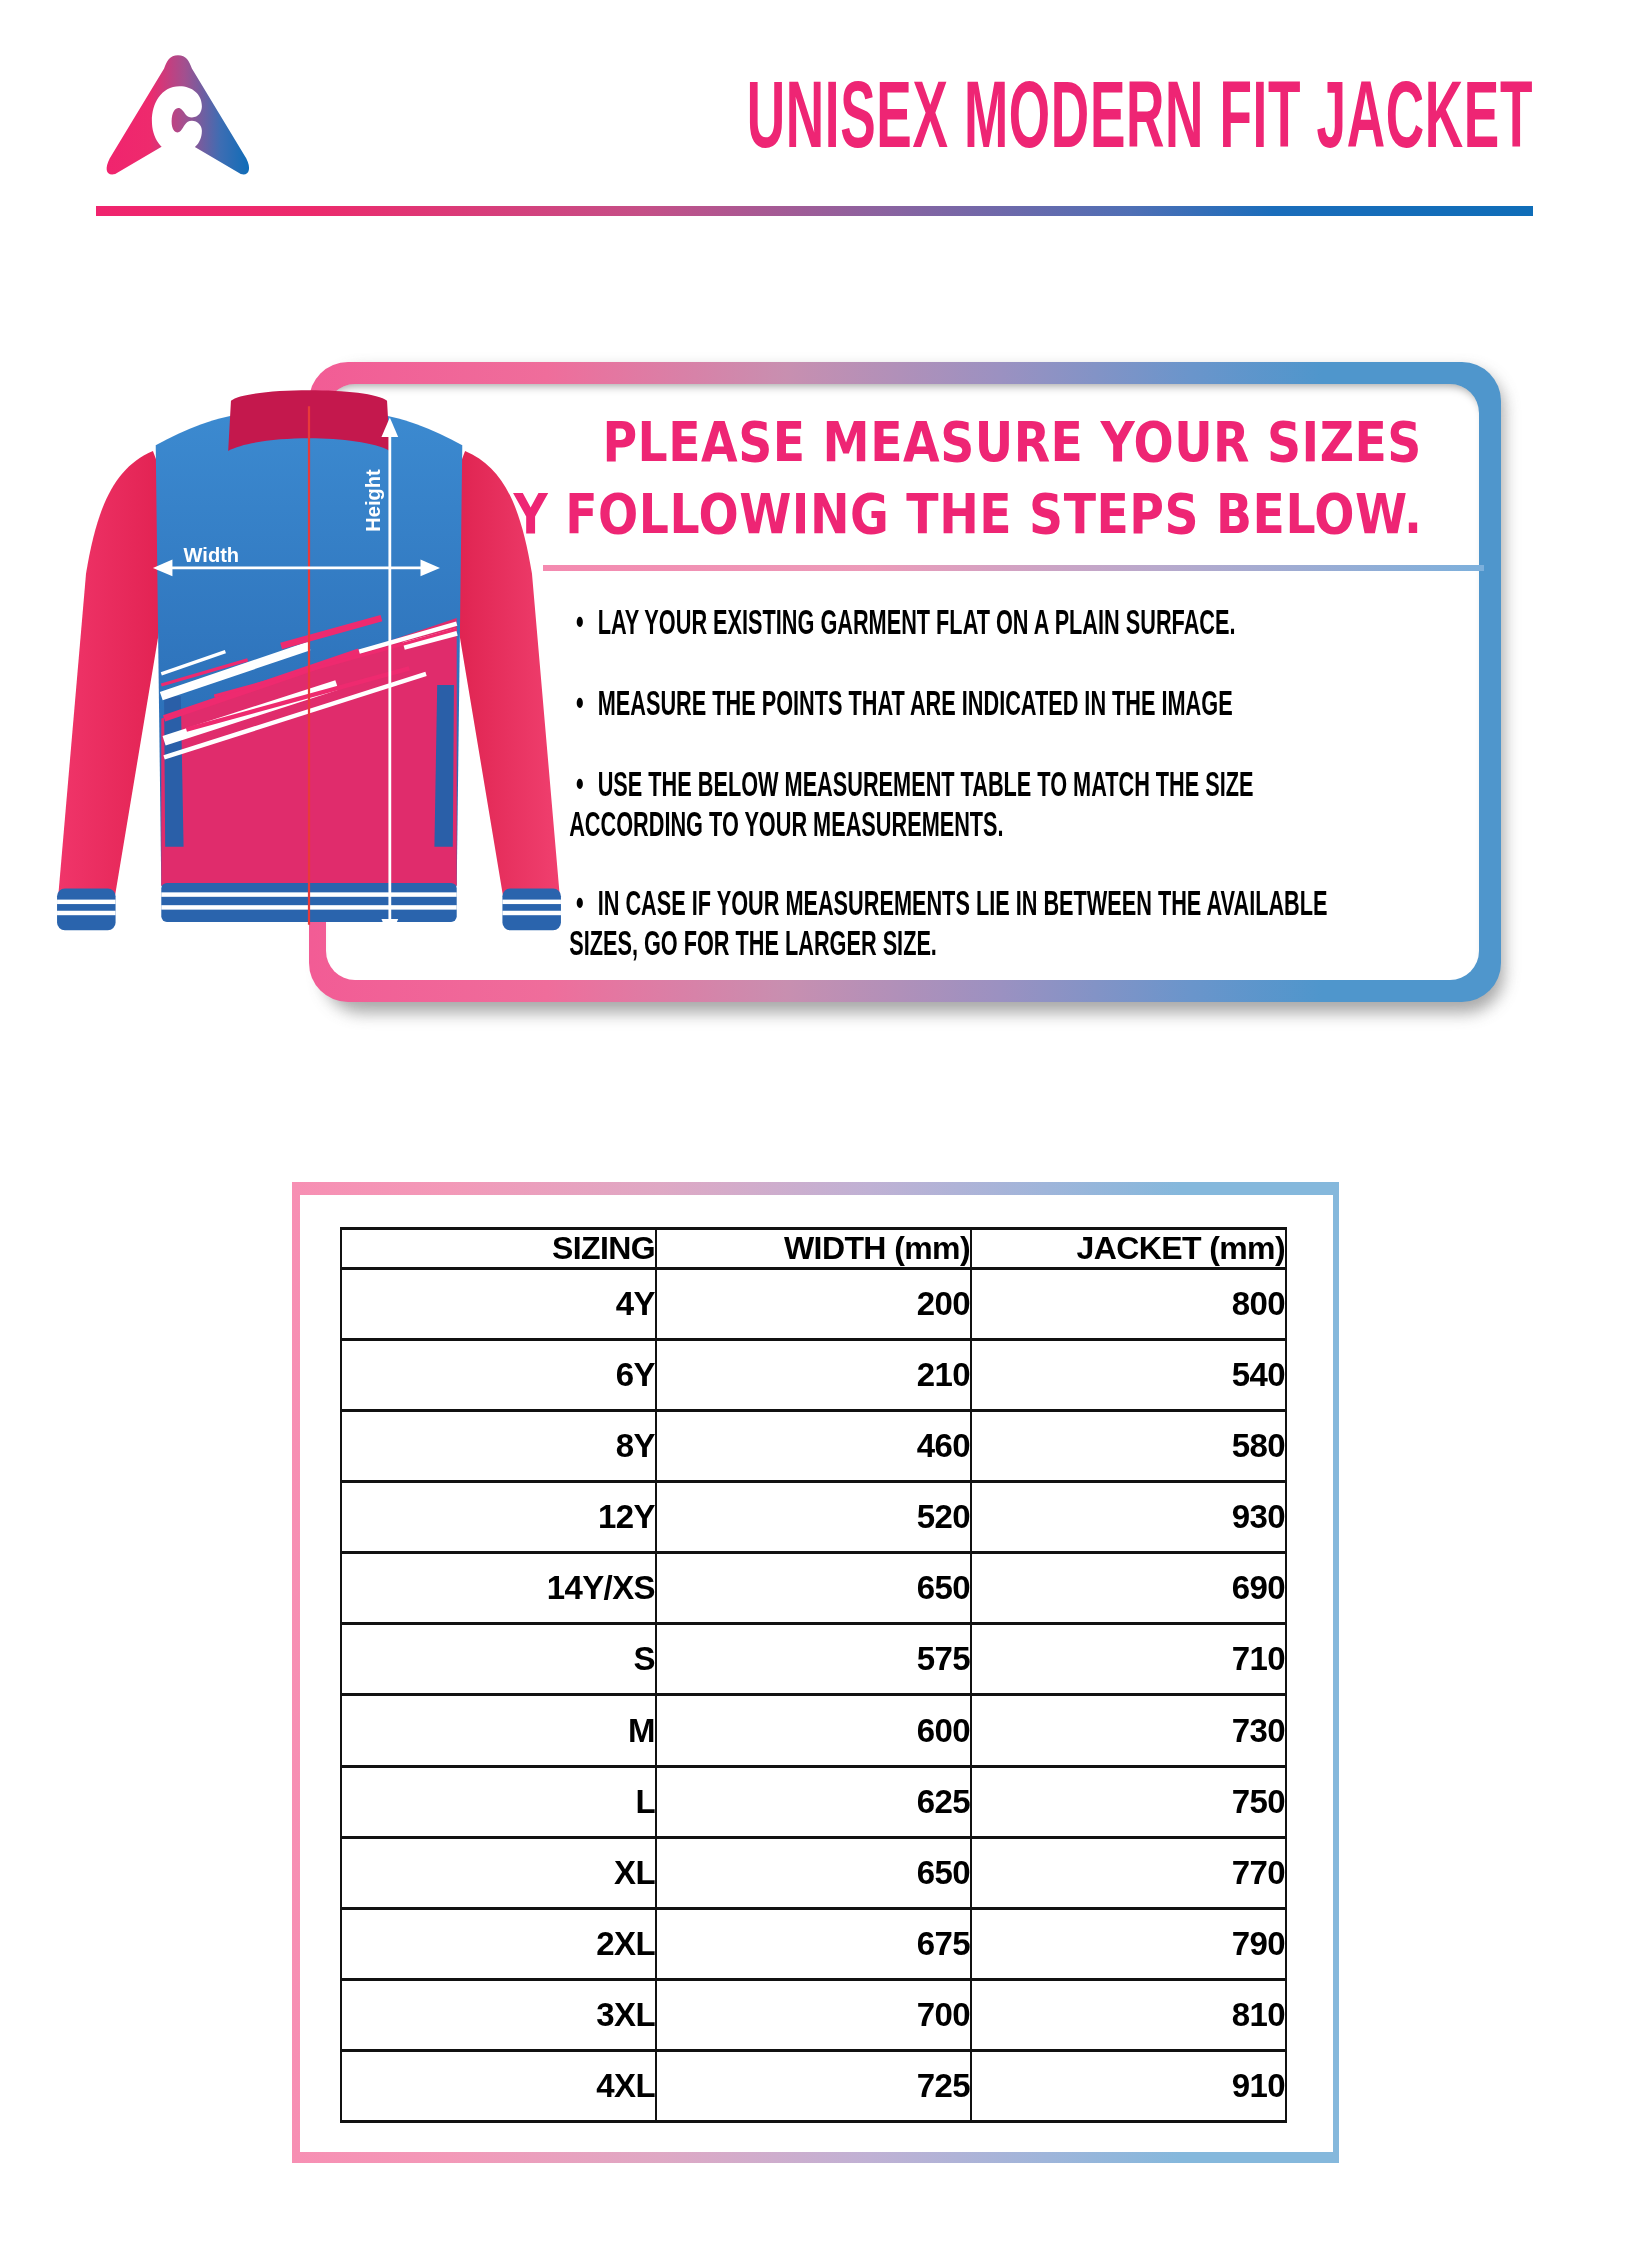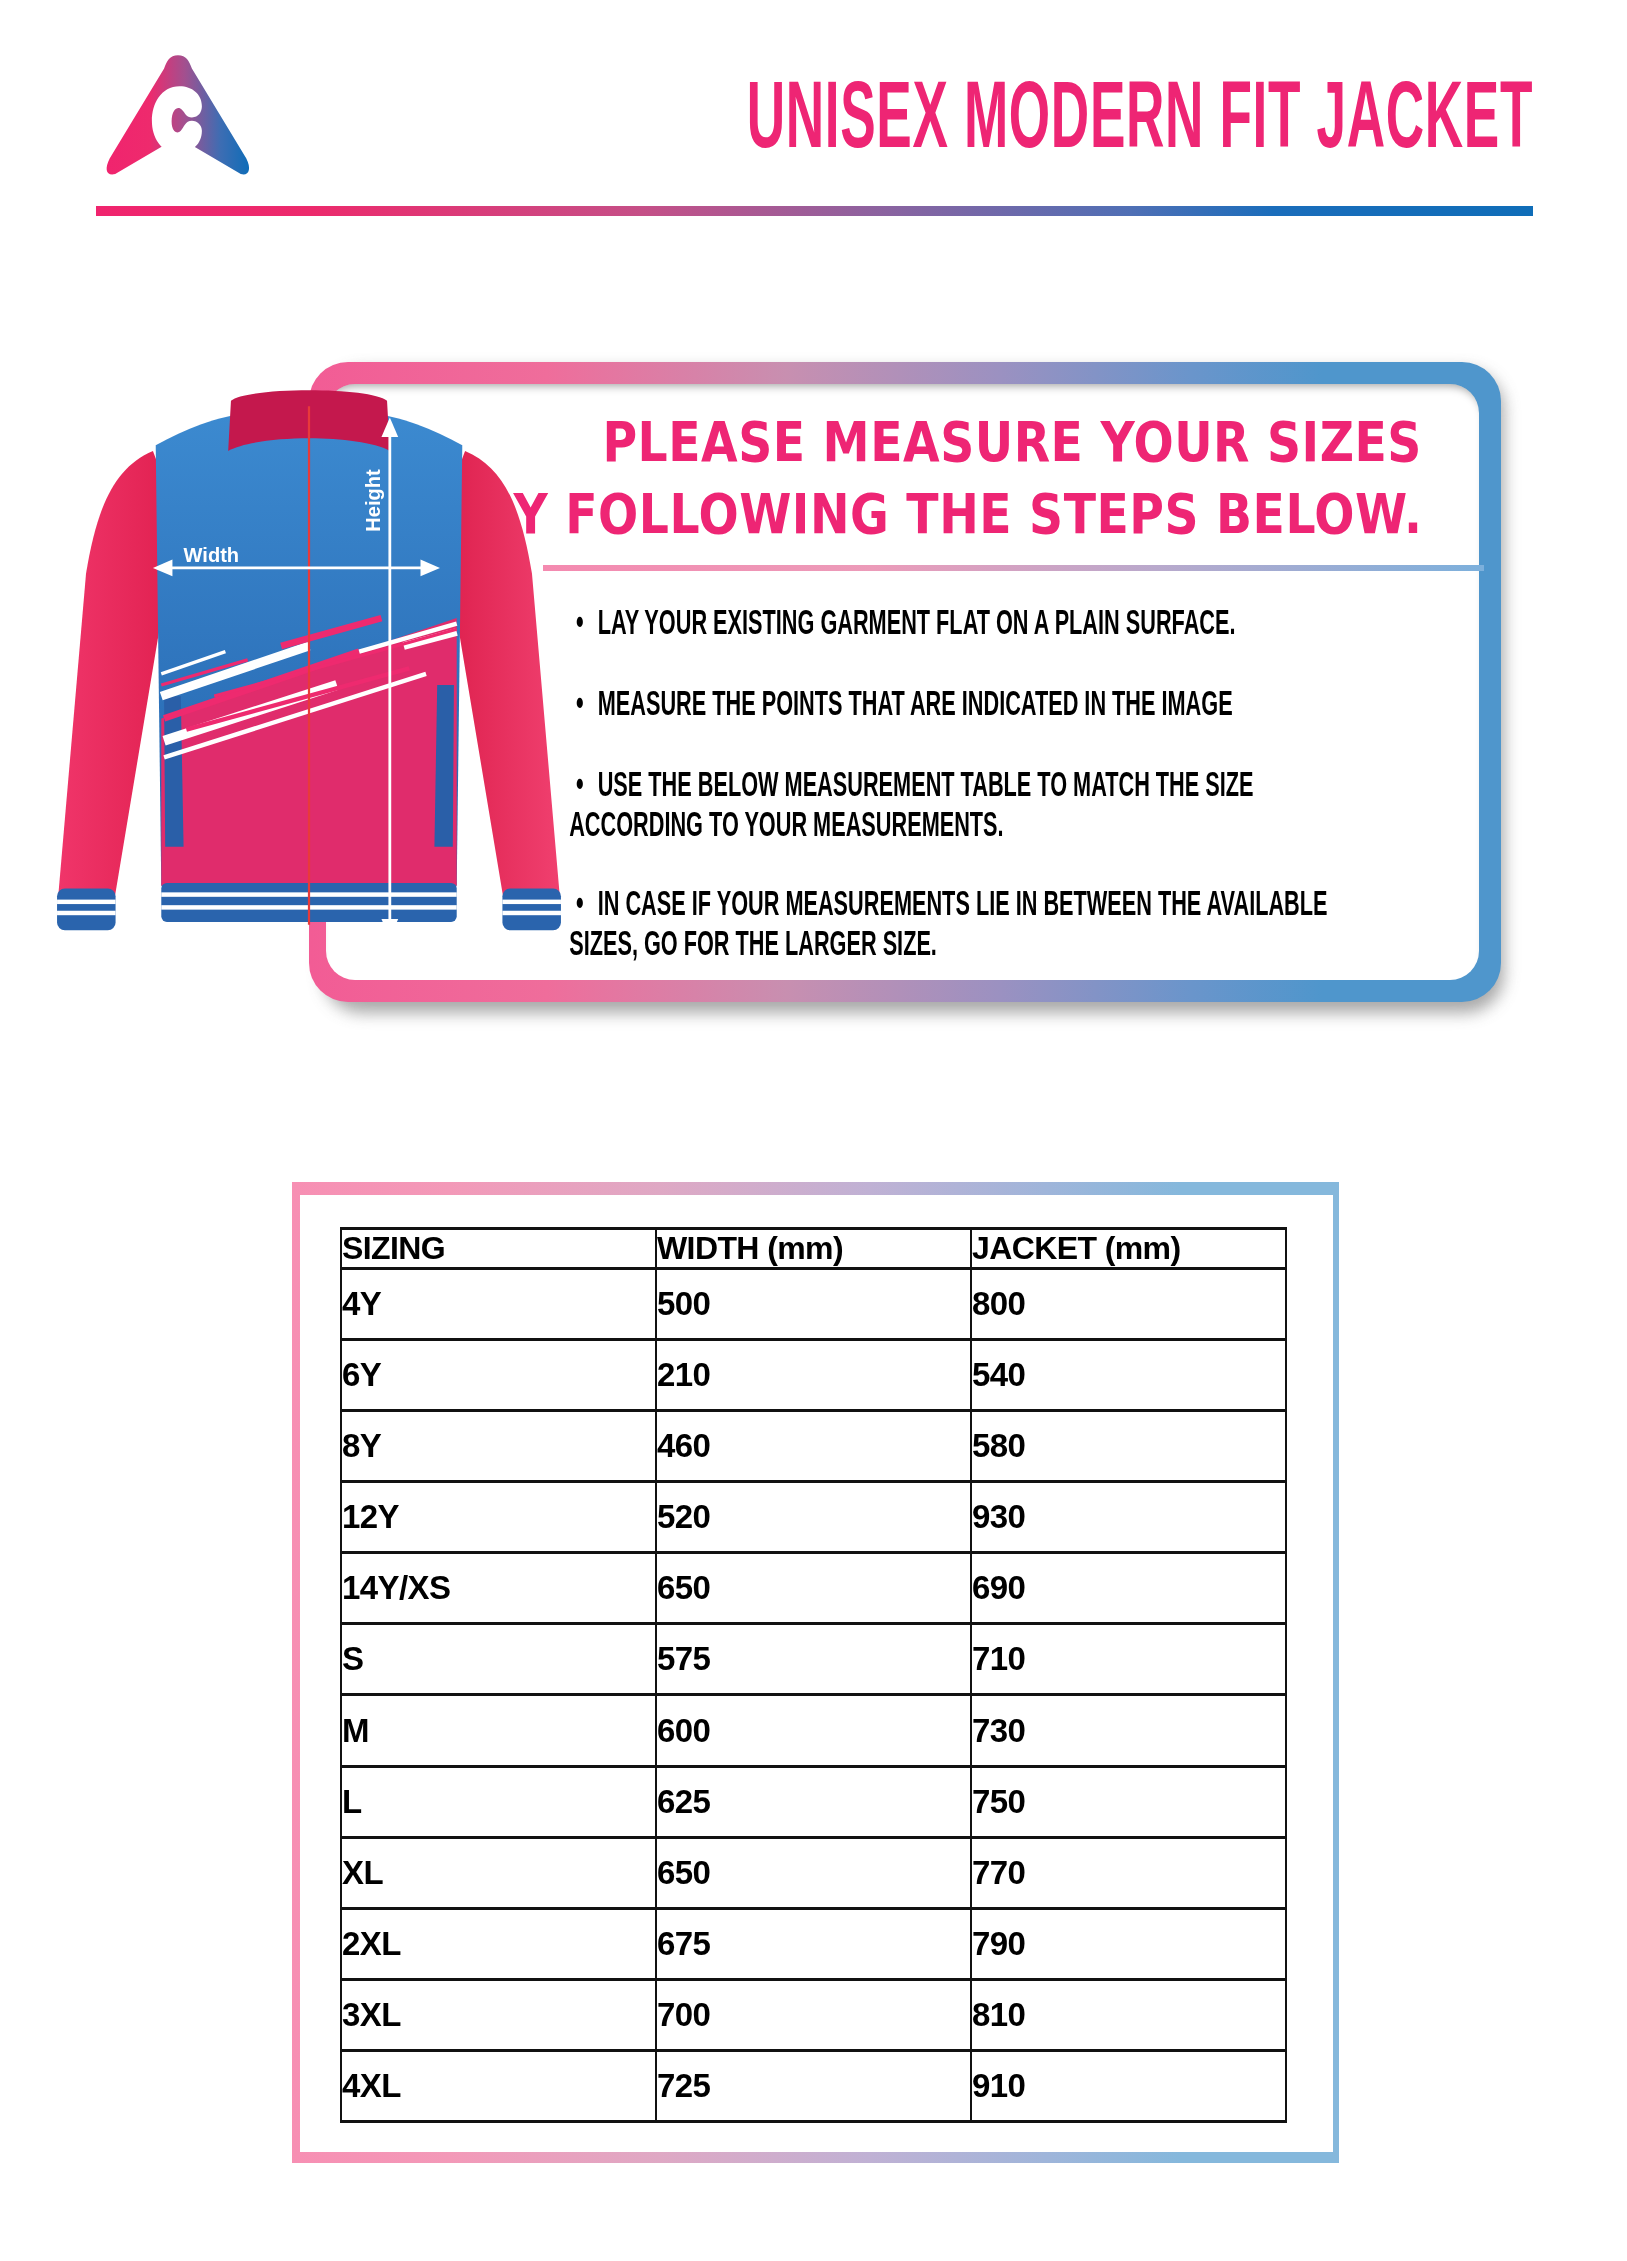--- a/index.html
+++ b/index.html
@@ -66,21 +66,21 @@
     position: absolute; left: 300px; top: 1195px; width: 1033px; height: 957px; background: #ffffff;
   }
   table.size-table {
     position: absolute; left: 340px; top: 1227px; width: 945px; height: 896px;
     border-collapse: collapse; table-layout: fixed;
     font-family: "Liberation Sans", sans-serif; font-weight: 700; color: #000;
   }
   table.size-table th, table.size-table td {
     border-left: 2.2px solid #111; border-right: 2.2px solid #111;
     border-top: 3.9px solid #111; border-bottom: 3.9px solid #111;
-    text-align: left; vertical-align: middle; padding: 0;
+    text-align: right; vertical-align: middle; padding: 0;
     font-size: 33px; letter-spacing: -0.6px;
   }
   table.size-table th { font-weight: 700; font-size: 32px; }
   table.size-table col.c1 { width: 315px; }
   table.size-table col.c2 { width: 315px; }
   table.size-table col.c3 { width: 315px; }
 </style>
 </head>
 <body>
 
@@ -208,21 +208,21 @@
   <thead>
     <tr>
       <th>SIZING</th>
       <th>WIDTH (mm)</th>
       <th>JACKET (mm)</th>
     </tr>
   </thead>
   <tbody>
     <tr>
         <td>4Y</td>
-        <td>500</td>
+        <td>200</td>
         <td>800</td>
       </tr>
     <tr>
         <td>6Y</td>
         <td>210</td>
         <td>540</td>
       </tr>
     <tr>
         <td>8Y</td>
         <td>460</td>

